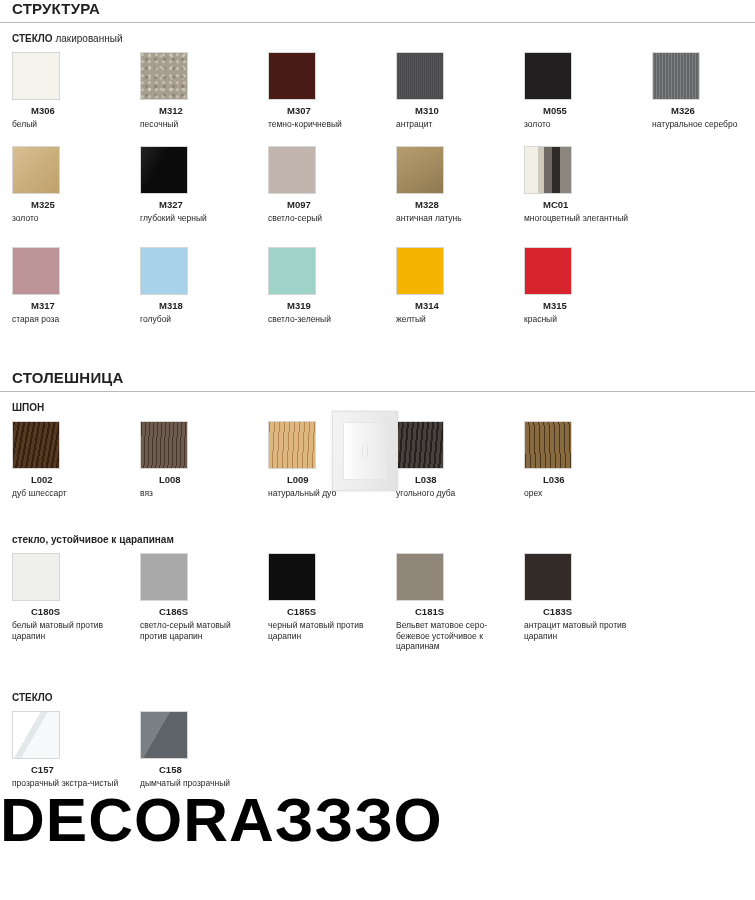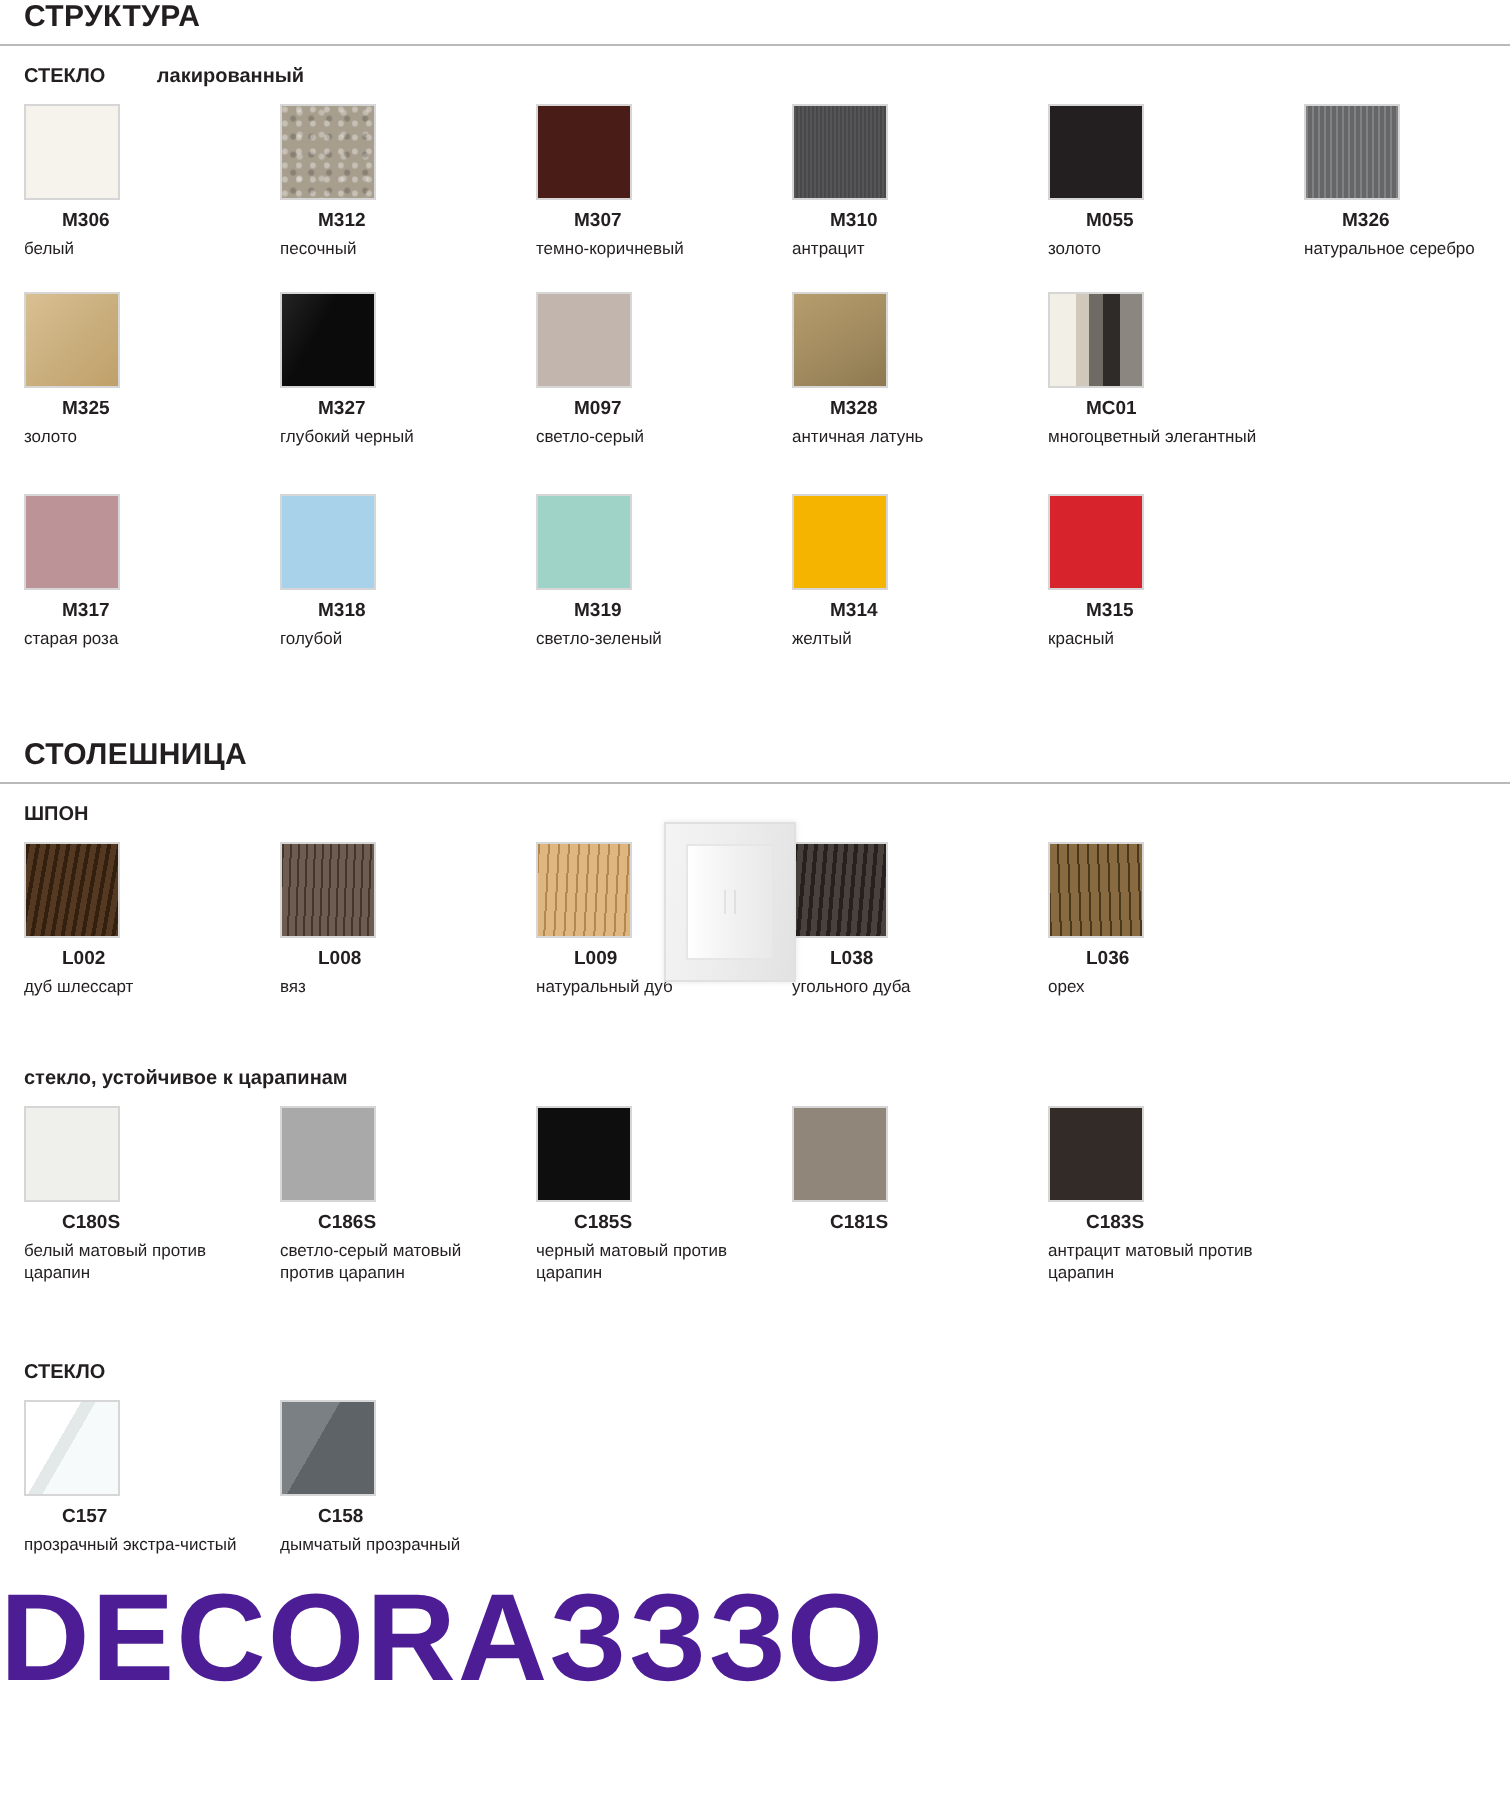--- a/index.html
+++ b/index.html
@@ -24,21 +24,21 @@
   .watermark {
     position: absolute;
     left: 0;
     top: 780px;
     width: 755px;
     height: 80px;
     font-family: "Liberation Sans", sans-serif;
     font-size: 62px;
     font-weight: bold;
     letter-spacing: 1px;
-    color: #4c1d95;
+    color: #000000;
     line-height: 80px;
     z-index: 0;
     white-space: nowrap;
     user-select: none;
   }
   .content {
     position: relative;
     z-index: 2;
   }
   
@@ -54,22 +54,21 @@
     border-bottom: 1px solid #b9b9b9;
     margin: 0 0 10px 0;
   }
   .group-title {
     font-size: 10px;
     font-weight: bold;
     padding-left: 12px;
     margin: 0 0 8px 0;
   }
   .group-title .light {
-    font-weight: bold;
-    margin-left: 23px;
+    font-weight: normal;
   }
   
   .row {
     position: relative;
     padding-left: 12px;
     display: flex;
   }
   .cell {
     width: 128px;
     flex: 0 0 128px;
@@ -300,20 +299,21 @@
             <div class="desc">светло-серый матовый против царапин</div>
           </div>
           <div class="cell">
             <div class="chip" style="background:#0e0e0e;"></div>
             <div class="code">C185S</div>
             <div class="desc">черный матовый против царапин</div>
           </div>
           <div class="cell">
             <div class="chip" style="background:#908679;"></div>
             <div class="code">C181S</div>
+            <div class="desc">Вельвет матовое серо-бежевое устойчивое к царапинам</div>
           </div>
           <div class="cell">
             <div class="chip" style="background:#332b28;"></div>
             <div class="code">C183S</div>
             <div class="desc">антрацит матовый против царапин</div>
           </div>
         </div>
       </div>
 
       <div class="spacer-24"></div>

